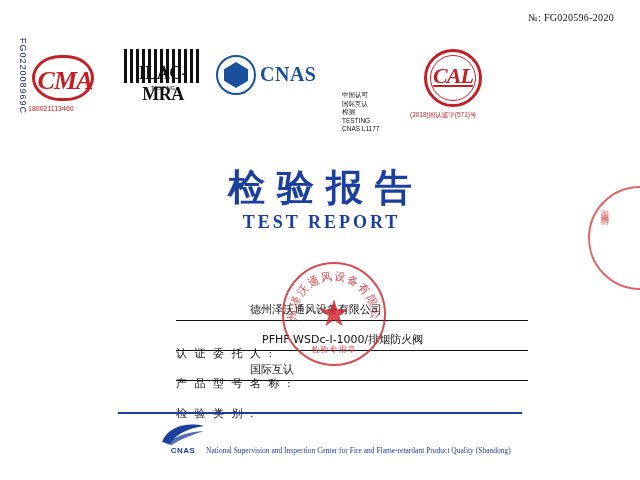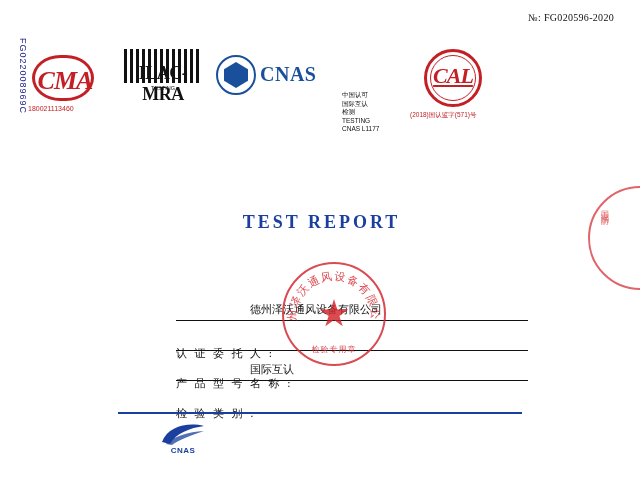--- a/index.html
+++ b/index.html
@@ -482,30 +482,32 @@
 
     <div class="cal">
       <div class="ring"></div>
       <div class="ring-inner"></div>
       <div class="cal-text">CAL</div>
       <div class="cal-num">(2018)国认监字(571)号</div>
     </div>
 
   </div>
 
+  <div class="title-cn">检验报告</div>
   <div class="title-en">TEST REPORT</div>
 
   <div class="fields">
     <div class="field-row row1">
       <span class="field-label">认 证 委 托 人 :</span>
       <span class="field-value">德州泽沃通风设备有限公司</span>
       <span class="field-rule"></span>
     </div>
     <div class="field-row row2">
       <span class="field-label">产 品 型 号 名 称 :</span>
+      <span class="field-value">PFHF WSDc-Ⅰ-1000/排烟防火阀</span>
       <span class="field-rule"></span>
     </div>
     <div class="field-row row3">
       <span class="field-label">检 验 类 别 :</span>
       <span class="field-value">国际互认</span>
       <span class="field-rule"></span>
     </div>
   </div>
 
   <div class="stamp">
@@ -530,14 +532,15 @@
   <div class="footer-rule"></div>
 
   <div class="sdqi-logo">
     <svg class="swoosh" viewBox="0 0 46 24">
       <path d="M2,20 C8,4 28,0 44,4 C30,6 16,11 10,22 Z" fill="#1a3f9e"></path>
       <path d="M6,22 C14,14 28,10 44,9 C30,14 18,18 12,23 Z" fill="#1a3f9e" opacity="0.75"></path>
     </svg>
     <div class="caption">CNAS</div>
   </div>
 
+  <div class="footer-en">National Supervision and Inspection Center for Fire and Flame-retardant Product Quality (Shandong)</div>
 
 </div>
 
 </body></html>

